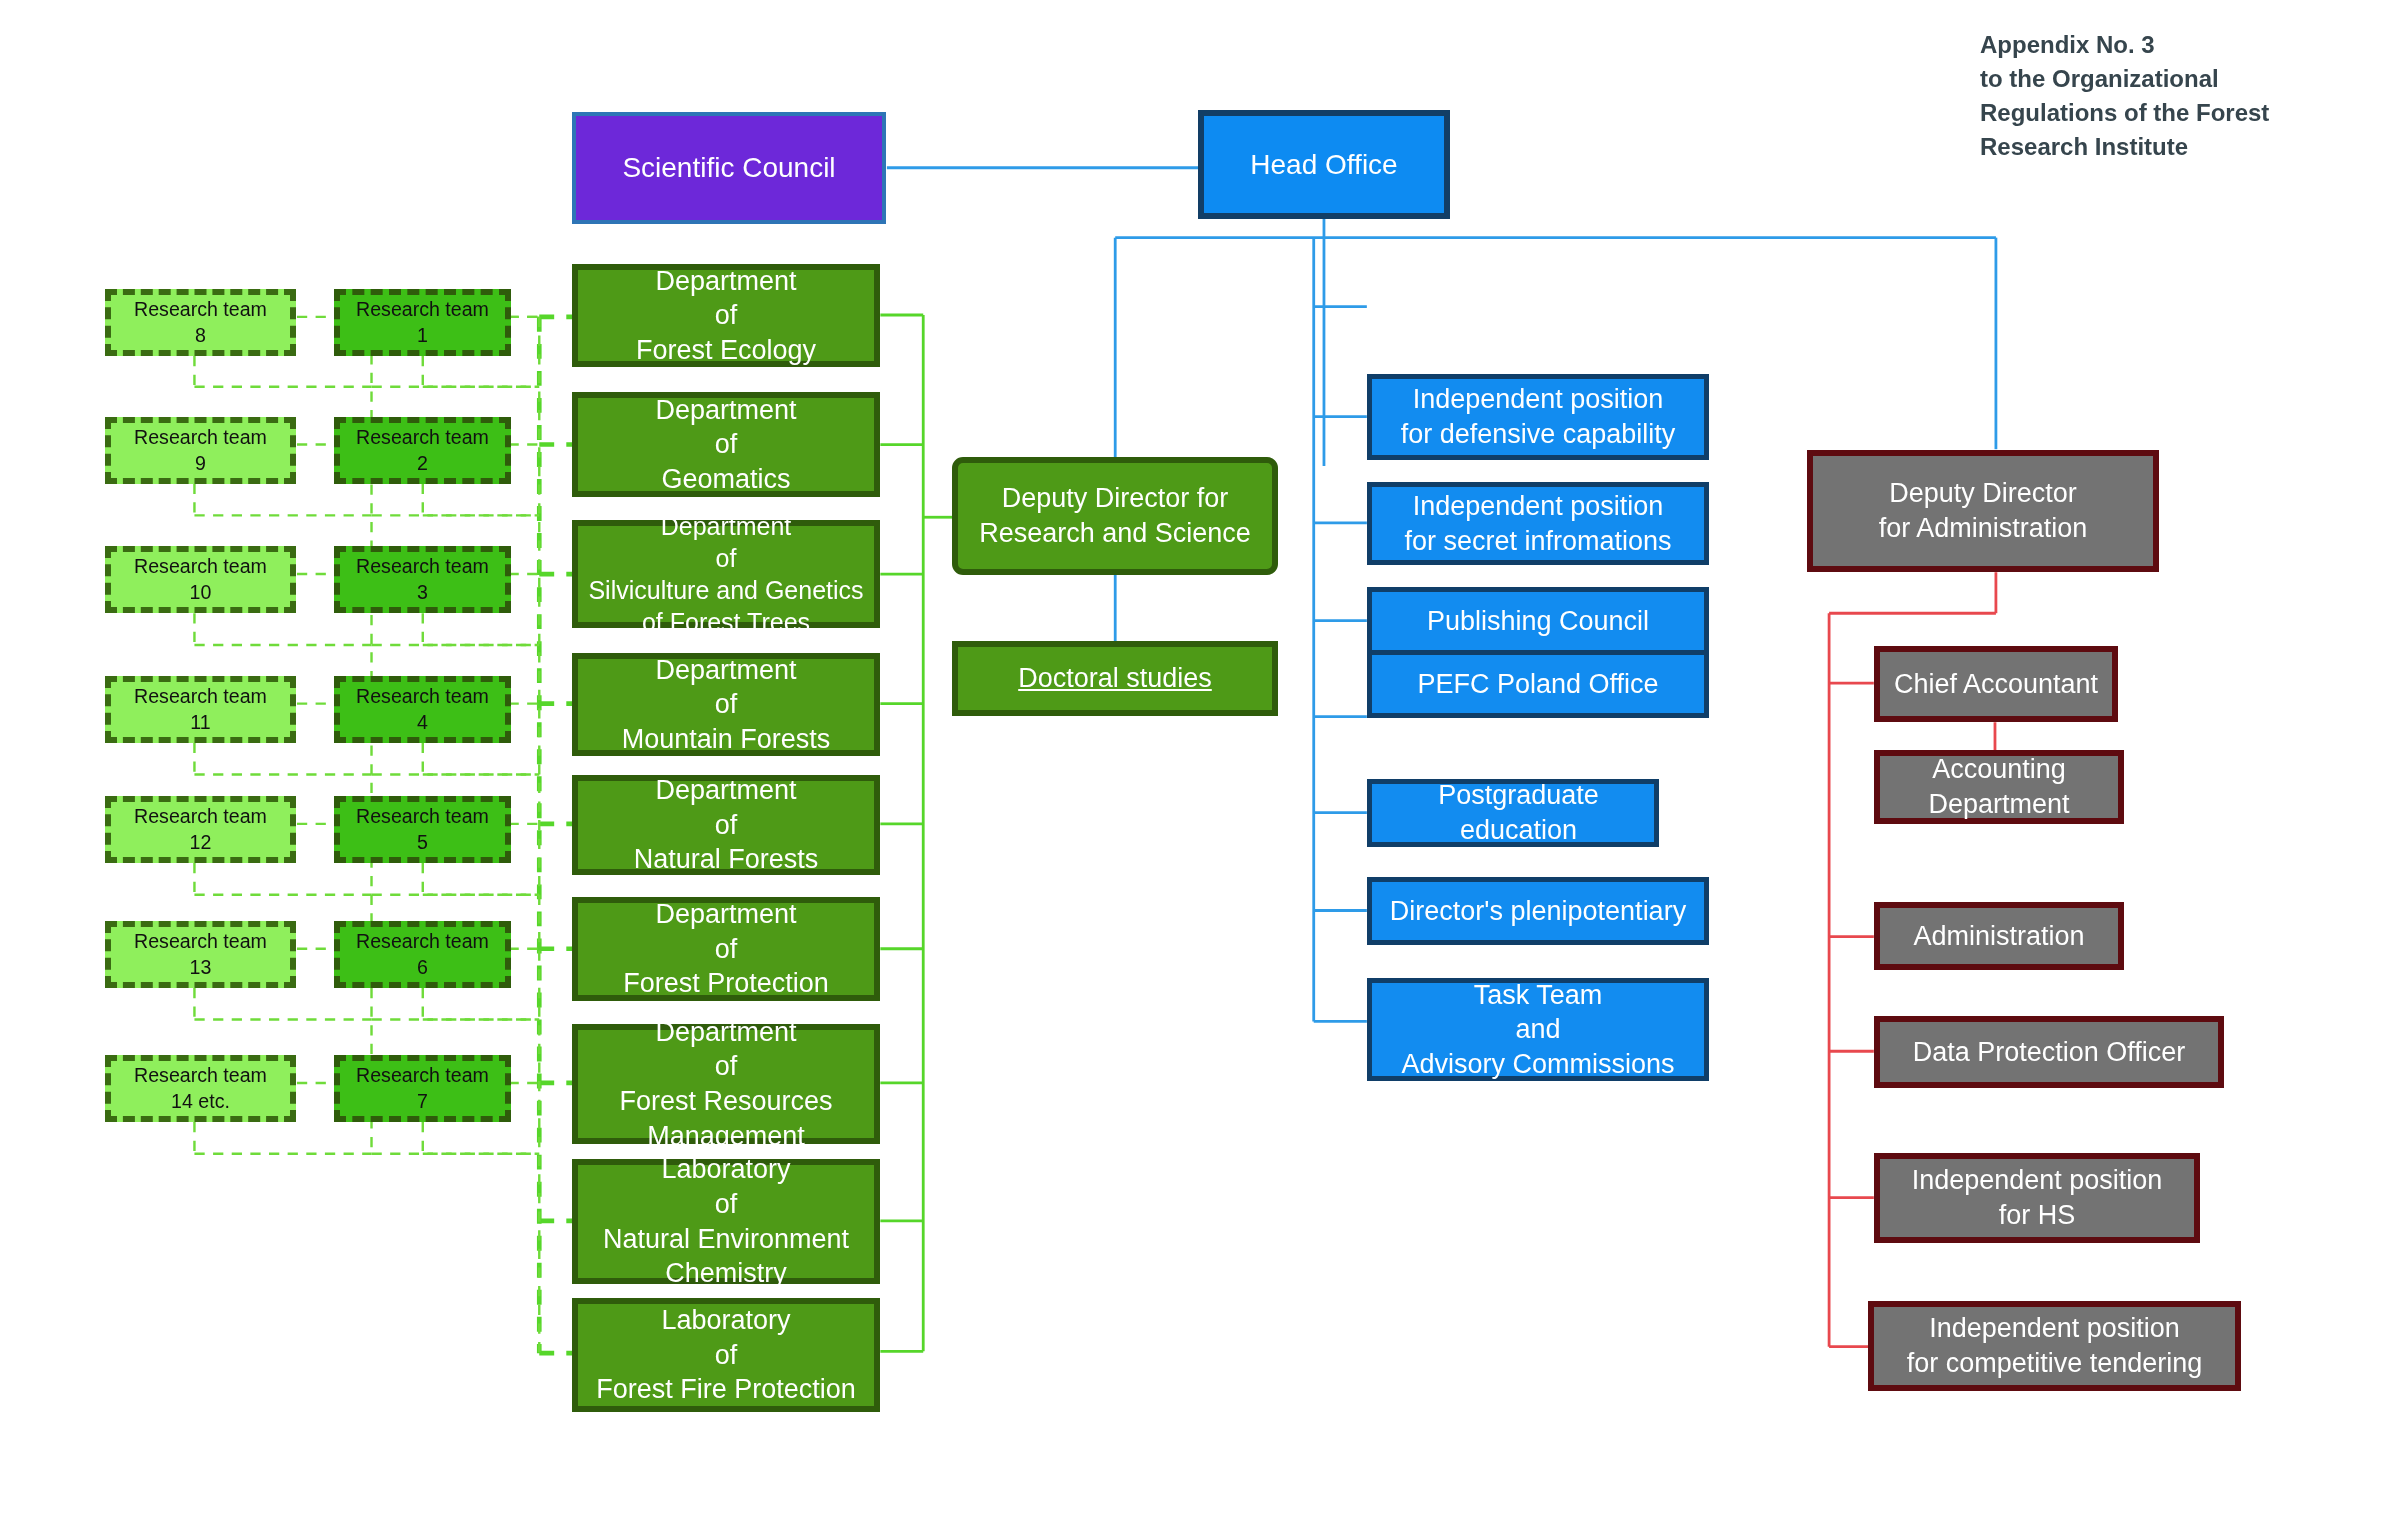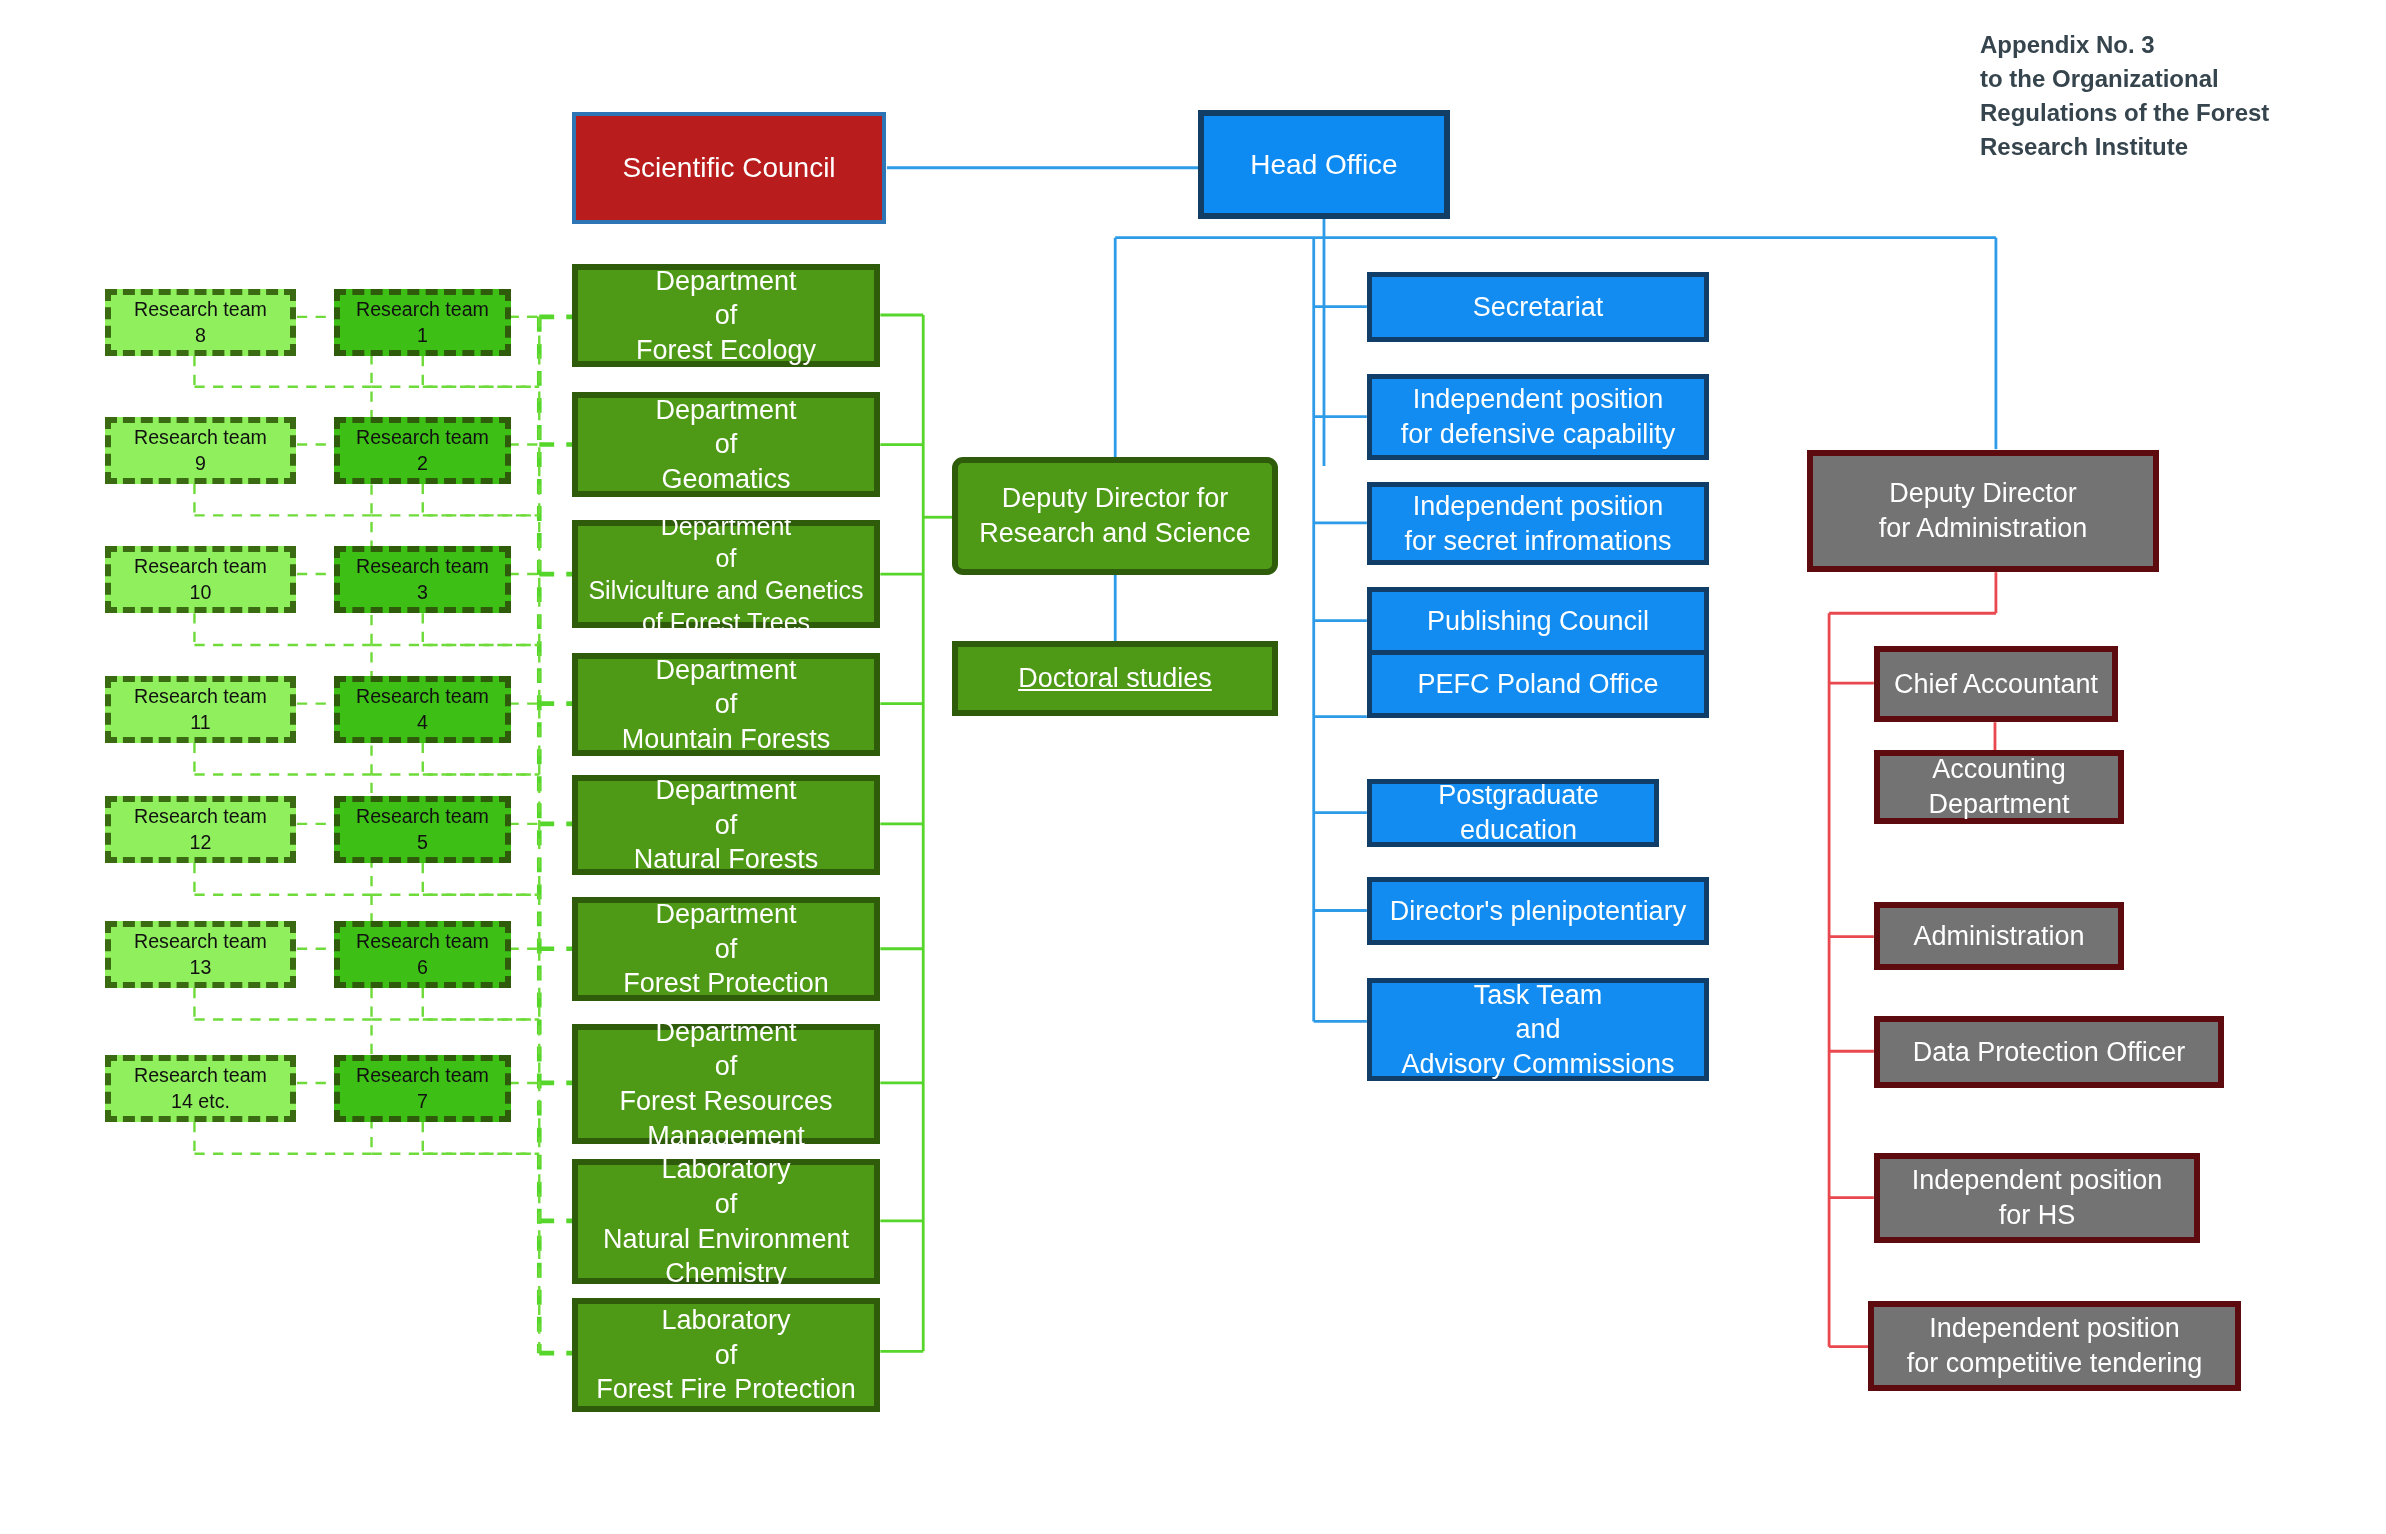--- a/index.html
+++ b/index.html
@@ -8,21 +8,21 @@
 
   #canvas{position:absolute;left:0;top:0;width:2387px;height:1534px;}
 
   svg#wires{position:absolute;left:0;top:0;width:2387px;height:1534px;pointer-events:none;}
 
   .box{position:absolute;box-sizing:border-box;display:flex;align-items:center;
        justify-content:center;text-align:center;line-height:1.28;
        white-space:pre-line;z-index:5;}
 
   
-  .blue-light{background:#b91c1c;border:4.7px solid #2E75B6;color:#ffffff;}
+  .blue-light{background:#6d28d9;border:4.7px solid #2E75B6;color:#ffffff;}
   .blue{background:#0D8BF2;border:6.5px solid #123E66;color:#ffffff;}
   .blue-sub{background:#128CF0;border:5.6px solid #103E68;color:#ffffff;}
 
   
   .dept{background:#4E9A17;border:6.5px solid #2F5C0B;color:#ffffff;}
   .team-light{background:#8FEF5C;border:6.5px dashed #3A6B12;color:#111111;}
   .team-mid{background:#3DBF16;border:6.5px dashed #2F5C0B;color:#111111;}
 
   
   .red{background:#737373;border:6.5px solid #5E0B10;color:#ffffff;}
@@ -244,21 +244,20 @@
 10</div>
   <div class="box team-light fs21" style="left:105px;top:676px;width:191px;height:67px;">Research team
 11</div>
   <div class="box team-light fs21" style="left:105px;top:796px;width:191px;height:67px;">Research team
 12</div>
   <div class="box team-light fs21" style="left:105px;top:921px;width:191px;height:67px;">Research team
 13</div>
   <div class="box team-light fs21" style="left:105px;top:1055px;width:191px;height:67px;">Research team
 14 etc.</div>
 
-  <div class="box blue-sub fs29" style="left:1367px;top:272px;width:342px;height:70px;">Secretariat</div>
   <div class="box blue-sub fs29" style="left:1367px;top:374px;width:342px;height:86px;">Independent  position
 for defensive capability</div>
   <div class="box blue-sub fs29" style="left:1367px;top:482px;width:342px;height:83px;">Independent  position
 for secret infromations</div>
   <div class="box blue-sub fs29" style="left:1367px;top:587px;width:342px;height:68px;">Publishing Council</div>
   <div class="box blue-sub fs29" style="left:1367px;top:650px;width:342px;height:68px;">PEFC Poland Office</div>
   <div class="box blue-sub fs29" style="left:1367px;top:779px;width:292px;height:68px;padding-left:11px;">Postgraduate education</div>
   <div class="box blue-sub fs29" style="left:1367px;top:877px;width:342px;height:68px;">Director's plenipotentiary</div>
   <div class="box blue-sub fs29" style="left:1367px;top:978px;width:342px;height:103px;">Task Team
 and

